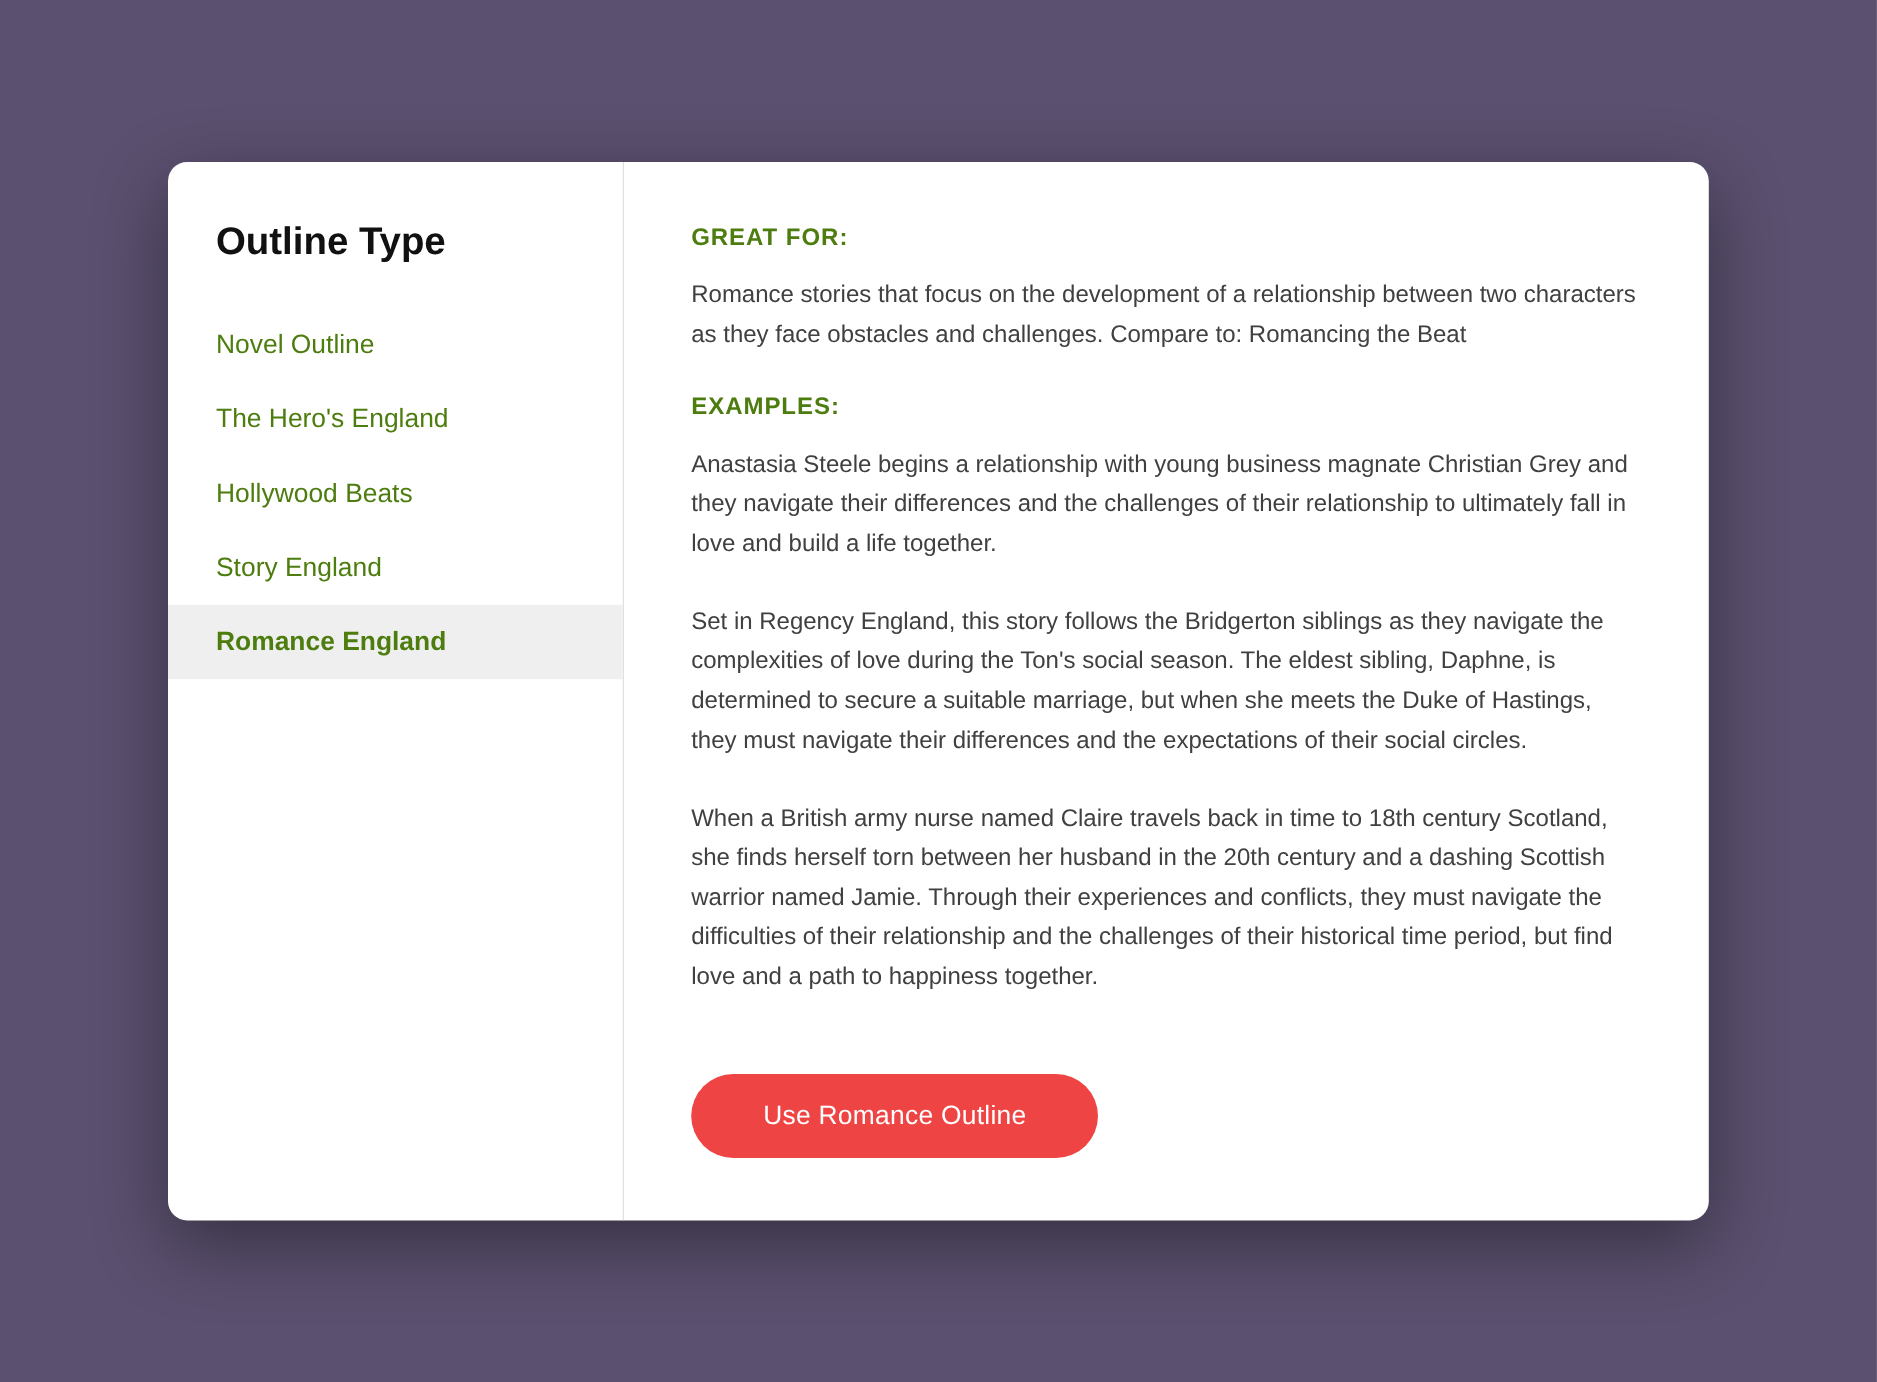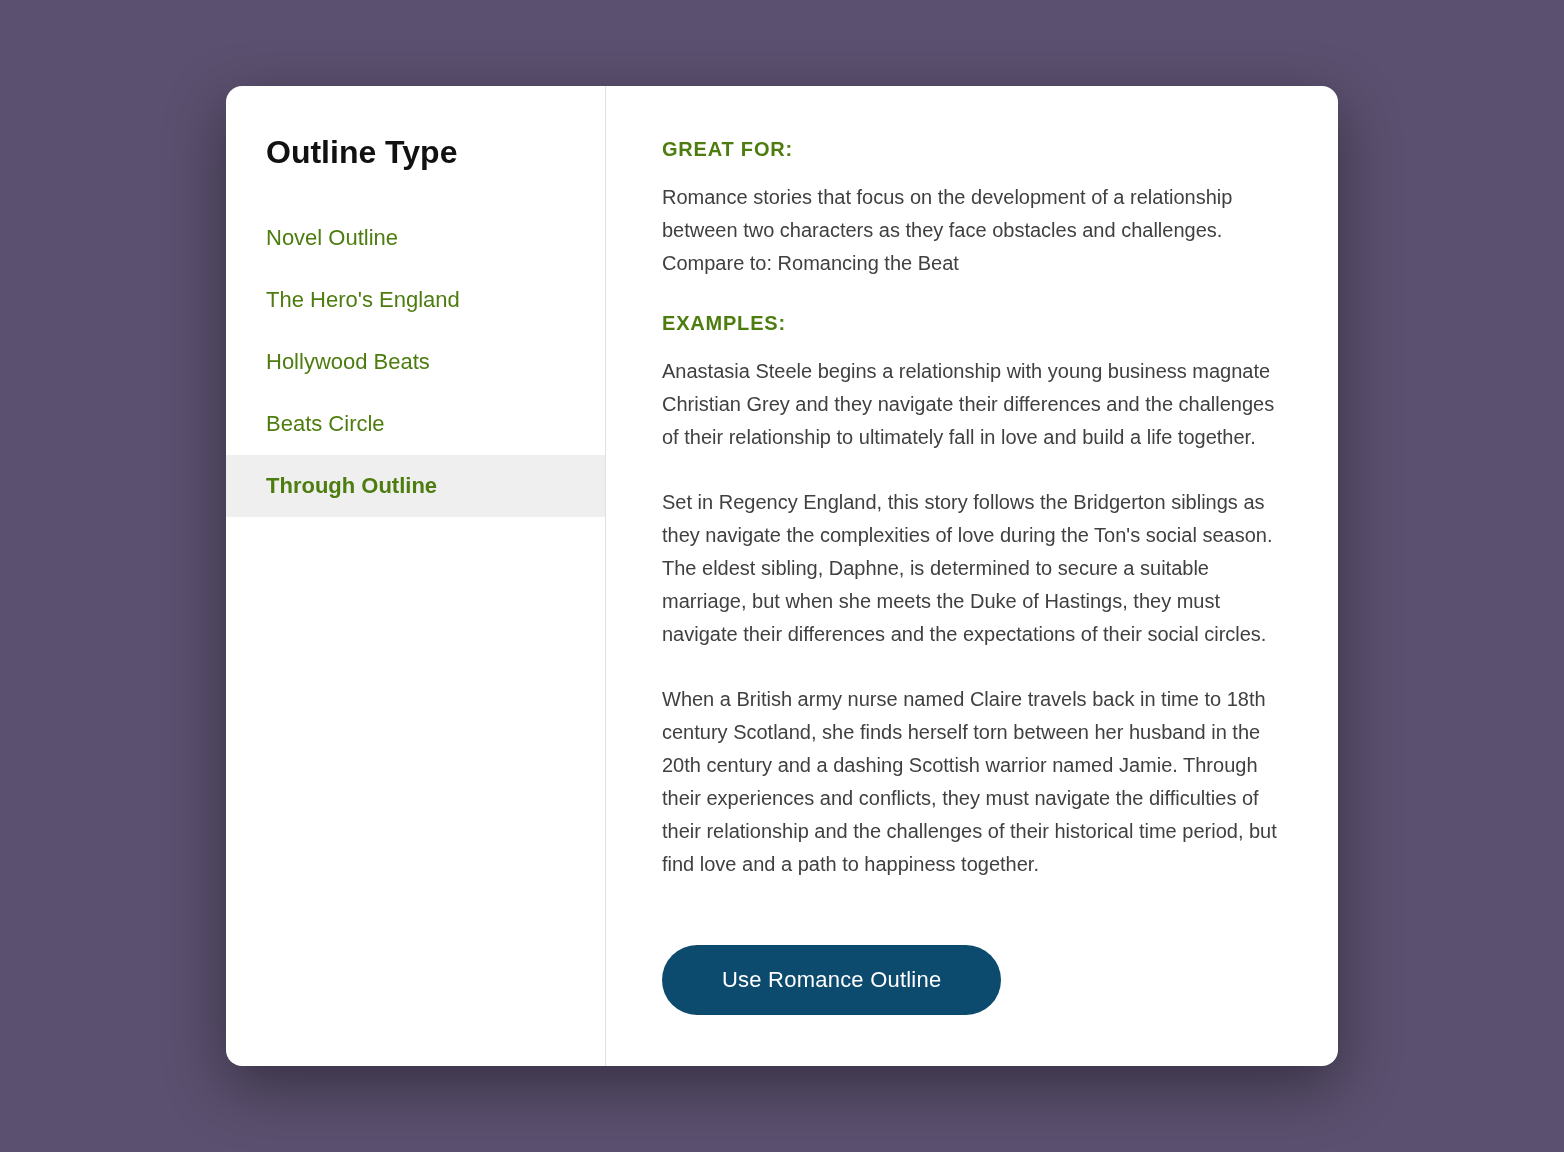--- a/index.html
+++ b/index.html
@@ -17,21 +17,21 @@
 
     .backdrop {
       position: absolute;
       inset: 0;
       background: rgba(80, 70, 100, 0.6);
     }
 
     .modal-overlay {
       position: relative;
       z-index: 10;
-      width: 1112px;
+      width: 1284px;
       max-height: 980px;
       background: #fff;
       border-radius: 16px;
       display: flex;
       overflow: hidden;
       box-shadow: 0 20px 60px rgba(0,0,0,0.4);
     }
 
     
     .sidebar {
@@ -84,21 +84,21 @@
 
     .content-paragraph {
       font-size: 20px;
       line-height: 1.65;
       color: #404040;
       margin-bottom: 32px;
     }
 
     .use-button {
       display: inline-block;
-      background: #0c4a6e;
+      background: #ef4444;
       color: #fff;
       font-size: 22px;
       font-weight: 500;
       padding: 22px 60px;
       border-radius: 50px;
       border: none;
       cursor: pointer;
       margin-top: 32px;
       font-family: inherit;
       letter-spacing: 0.01em;
@@ -114,23 +114,23 @@
 
   <div class="sidebar">
     <div class="sidebar-title">Outline Type</div>
 
     <button class="sidebar-item">Novel Outline</button>
 
     <button class="sidebar-item">The Hero's England</button>
 
     <button class="sidebar-item">Hollywood Beats</button>
 
-    <button class="sidebar-item">Beats Circle</button>
+    <button class="sidebar-item">Story England</button>
 
-    <button class="sidebar-item active">Through Outline</button>
+    <button class="sidebar-item active">Romance England</button>
   </div>
 
   <div class="content">
 
     <div class="section-label">GREAT FOR:</div>
 
     <p class="content-paragraph">Romance stories that focus on the development of a relationship between two characters as they face obstacles and challenges. Compare to: Romancing the Beat</p>
 
     <div class="section-label">EXAMPLES:</div>
 

